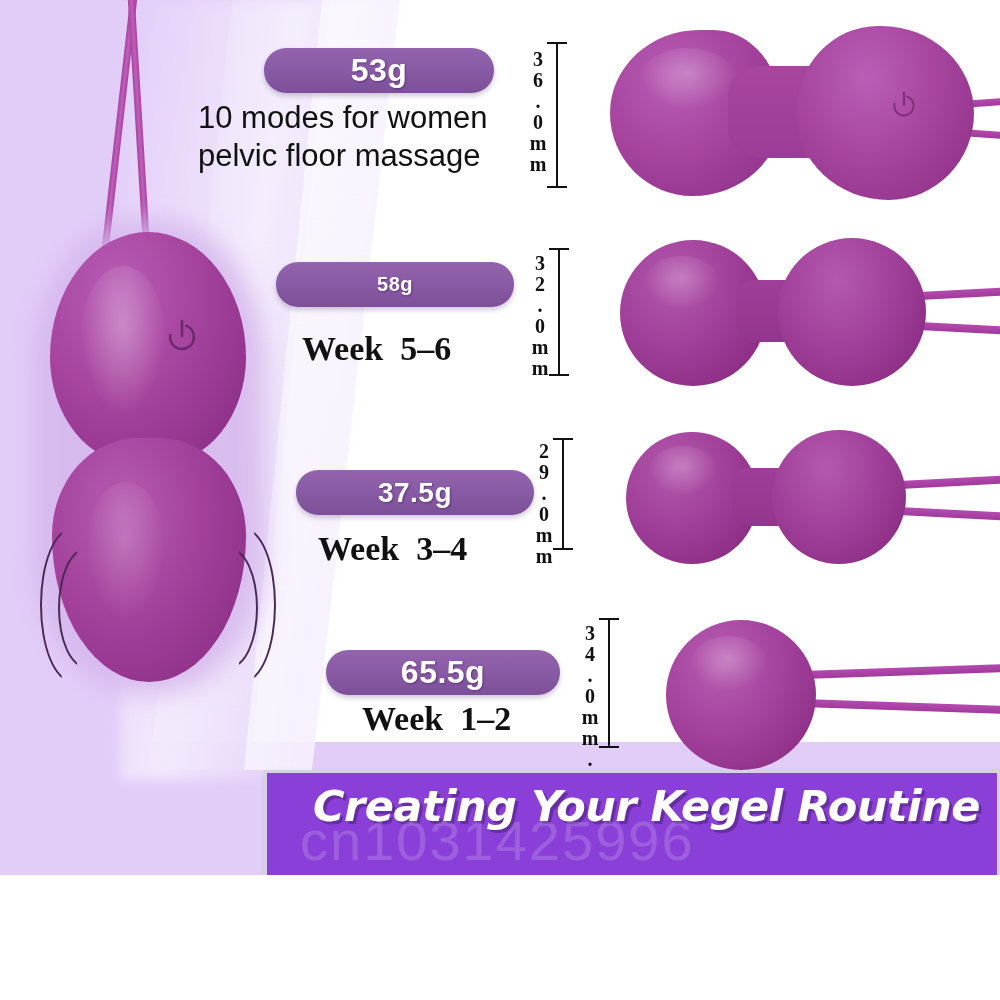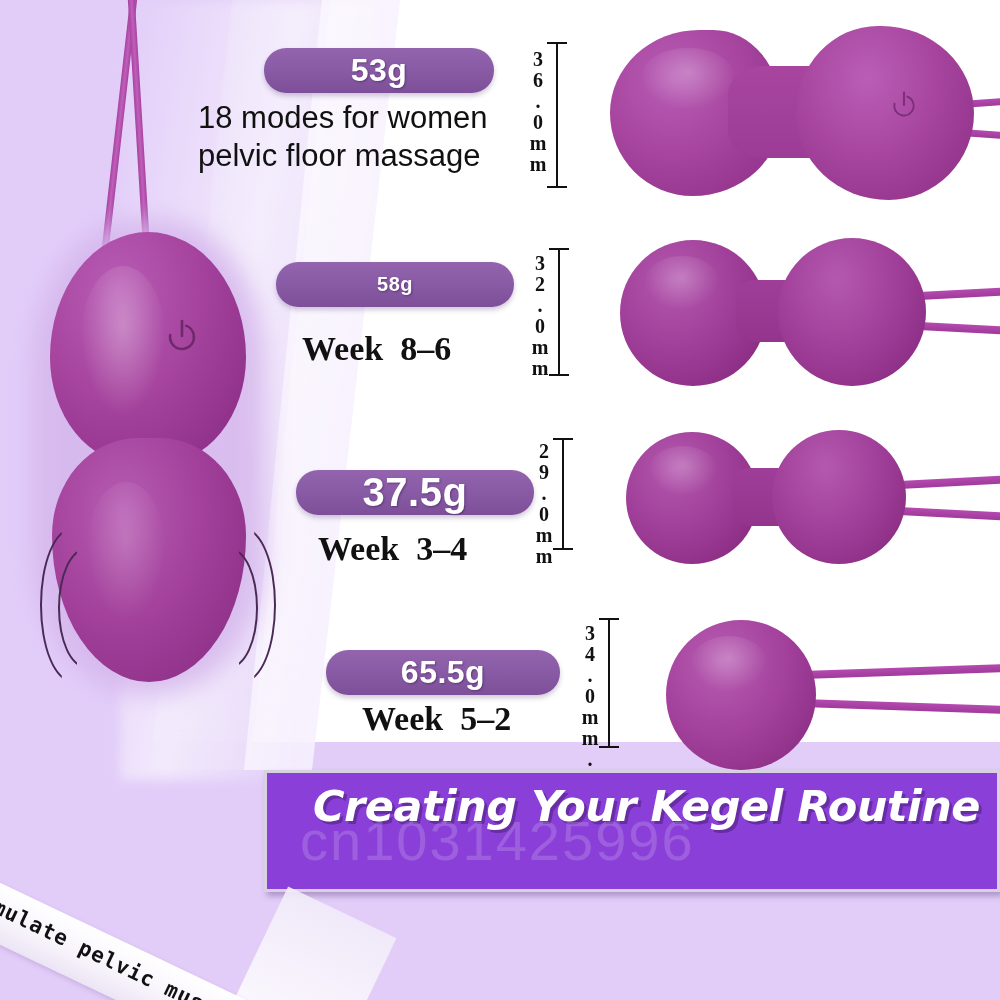--- a/index.html
+++ b/index.html
@@ -2,21 +2,21 @@
 <html><head>
 <meta charset="utf-8">
 <style>
   html,body{margin:0;padding:0;}
   body{
     width:1000px;height:1000px;
     font-family:"Liberation Sans", sans-serif;
     background:#ffffff;
     overflow:hidden;
   }
-  .stage{position:relative;width:1000px;height:1000px;overflow:hidden;background:#c2410c;}
+  .stage{position:relative;width:1000px;height:875px;overflow:hidden;background:#c2410c;}
 
   
   .bg-white{position:absolute;inset:0;background:#ffffff;}
   .bg-lavender{
     position:absolute;left:0;top:0;width:1000px;height:1000px;
     background:#e2cdf9;
     clip-path:polygon(0 0, 236px 0, 150px 770px, 150px 1000px, 0 1000px);
   }
   .bg-lavender-lower{
     position:absolute;left:0;top:742px;width:1000px;height:258px;
@@ -217,21 +217,21 @@
       </div>
       <div class="vib vib-l1"></div>
       <div class="vib vib-l2"></div>
       <div class="vib vib-r1"></div>
       <div class="vib vib-r2"></div>
     </div>
   </div>
 
   <div class="row">
     <div class="pill" style="left:264px;top:48px;width:230px;height:45px;font-size:32px;">53g</div>
-    <div class="subline" style="left:198px;top:100px;font-size:31px;">18 modes for women</div>
+    <div class="subline" style="left:198px;top:100px;font-size:31px;">10 modes for women</div>
     <div class="subline" style="left:198px;top:138px;font-size:31px;">pelvic floor massage</div>
 
     <div class="dim" style="left:534px;top:42px;height:146px;">
       <div class="dim-line" style="height:146px;"></div>
       <div class="dim-cap" style="top:0;"></div>
       <div class="dim-cap" style="top:144px;"></div>
       <div class="dim-label" style="top:6px;">36.0mm</div>
     </div>
 
     <div class="prod" style="left:600px;top:22px;width:400px;height:182px;">
@@ -252,21 +252,21 @@
         <svg width="32" height="32" viewBox="0 0 36 36">
           <circle cx="18" cy="20" r="11" fill="none" stroke="#7d2f79" stroke-width="2.2" stroke-dasharray="52 18" transform="rotate(-75 18 20)"></circle>
           <line x1="18" y1="5" x2="18" y2="19" stroke="#7d2f79" stroke-width="2.4" stroke-linecap="round"></line>
         </svg>
       </div>
     </div>
   </div>
 
   <div class="row">
     <div class="pill" style="left:276px;top:262px;width:238px;height:45px;font-size:20px;">58g</div>
-    <div class="caption" style="left:302px;top:330px;font-size:34px;">Week  8–6</div>
+    <div class="caption" style="left:302px;top:330px;font-size:34px;">Week  5–6</div>
 
     <div class="dim" style="left:536px;top:248px;height:128px;">
       <div class="dim-line" style="height:128px;"></div>
       <div class="dim-cap" style="top:0;"></div>
       <div class="dim-cap" style="top:126px;"></div>
       <div class="dim-label" style="top:4px;">32.0mm</div>
     </div>
 
     <div class="prod" style="left:608px;top:232px;width:392px;height:160px;">
       <div class="tail" style="left:270px;top:58px;width:160px;height:8px;transform:rotate(-3deg);"></div>
@@ -277,21 +277,21 @@
                   background:linear-gradient(180deg,#9f3e98,#94358d);border-radius:28%;"></div>
       <div class="p-ball" style="left:170px;top:6px;width:148px;height:148px;
                   background:radial-gradient(ellipse at 40% 28%, #b458af 0%, #a03f99 48%, #872980 92%);"></div>
       <div style="position:absolute;left:36px;top:24px;width:76px;height:54px;
                   background:radial-gradient(ellipse at 50% 40%, rgba(255,255,255,.24), rgba(255,255,255,0) 70%);
                   border-radius:50%;"></div>
     </div>
   </div>
 
   <div class="row">
-    <div class="pill" style="left:296px;top:470px;width:238px;height:45px;font-size:40px;">37.5g</div>
+    <div class="pill" style="left:296px;top:470px;width:238px;height:45px;font-size:28px;">37.5g</div>
     <div class="caption" style="left:318px;top:530px;font-size:34px;">Week  3–4</div>
 
     <div class="dim" style="left:540px;top:438px;height:112px;">
       <div class="dim-line" style="height:112px;"></div>
       <div class="dim-cap" style="top:0;"></div>
       <div class="dim-cap" style="top:110px;"></div>
       <div class="dim-label" style="top:2px;">29.0mm</div>
     </div>
 
     <div class="prod" style="left:616px;top:422px;width:384px;height:150px;">
@@ -304,21 +304,21 @@
       <div class="p-ball" style="left:156px;top:8px;width:134px;height:134px;
                   background:radial-gradient(ellipse at 40% 28%, #b458af 0%, #a03f99 48%, #872980 92%);"></div>
       <div style="position:absolute;left:32px;top:24px;width:70px;height:50px;
                   background:radial-gradient(ellipse at 50% 40%, rgba(255,255,255,.24), rgba(255,255,255,0) 70%);
                   border-radius:50%;"></div>
     </div>
   </div>
 
   <div class="row">
     <div class="pill" style="left:326px;top:650px;width:234px;height:45px;font-size:32px;">65.5g</div>
-    <div class="caption" style="left:362px;top:700px;font-size:34px;">Week  5–2</div>
+    <div class="caption" style="left:362px;top:700px;font-size:34px;">Week  1–2</div>
 
     <div class="dim" style="left:586px;top:618px;height:130px;">
       <div class="dim-line" style="height:130px;"></div>
       <div class="dim-cap" style="top:0;"></div>
       <div class="dim-cap" style="top:128px;"></div>
       <div class="dim-label" style="top:4px;">34.0mm.</div>
     </div>
 
     <div class="prod" style="left:650px;top:606px;width:350px;height:160px;">
       <div class="tail" style="left:120px;top:62px;width:240px;height:8px;transform:rotate(-2deg);"></div>

